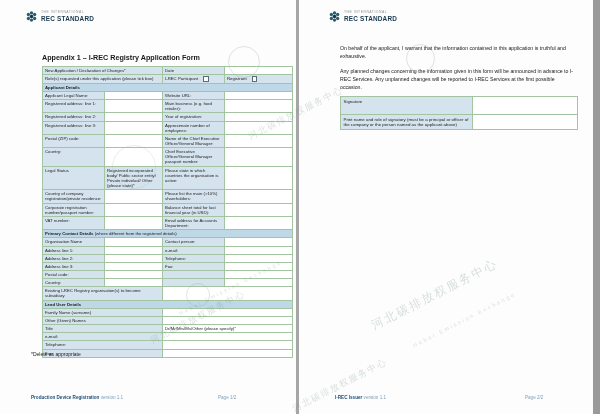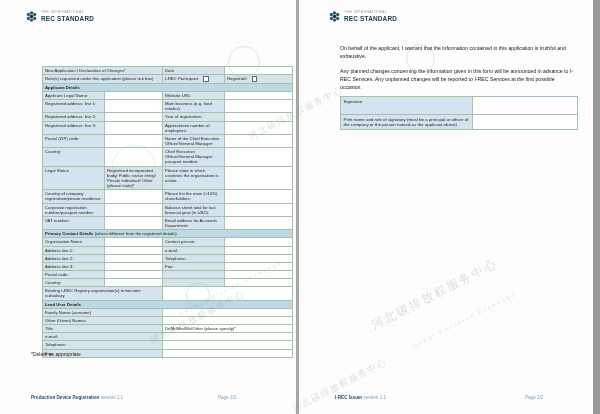--- a/index.html
+++ b/index.html
@@ -76,20 +76,21 @@
             <circle cx="5.2" cy="7" r="2.6"></circle>
           <circle cx="10" cy="10" r="2.8" fill="#16384c"></circle>
         </g>
       </svg>
       <div class="logo-text">
         <span class="logo-l1">THE INTERNATIONAL</span>
         <span class="logo-l2">REC STANDARD</span>
       </div>
     </div>
 
+    <div class="p1-title">Appendix 1 – I-REC Registry Application Form</div>
 
     <table class="form">
       <colgroup>
           <col style="width:62px">
           <col style="width:58px">
           <col style="width:62px">
           <col style="width:68px">
         </colgroup>
       <tbody>
           <tr>

